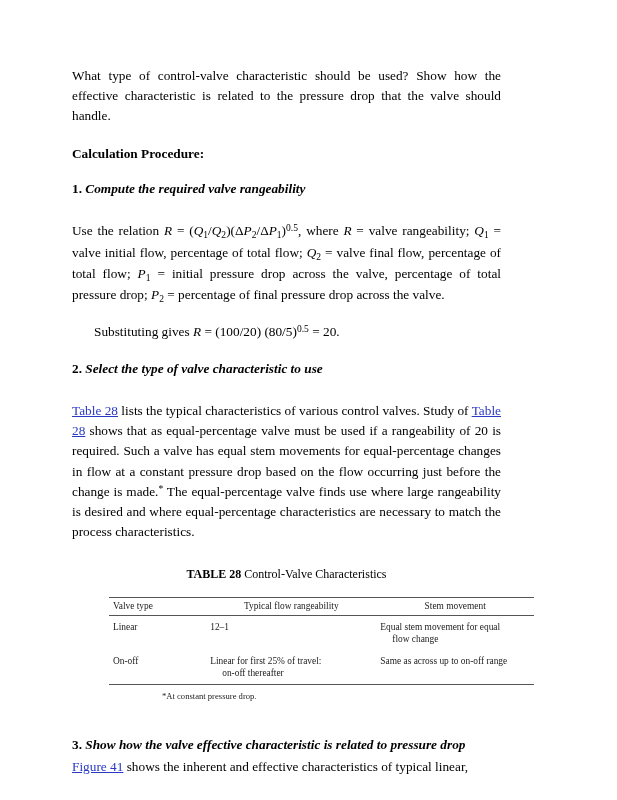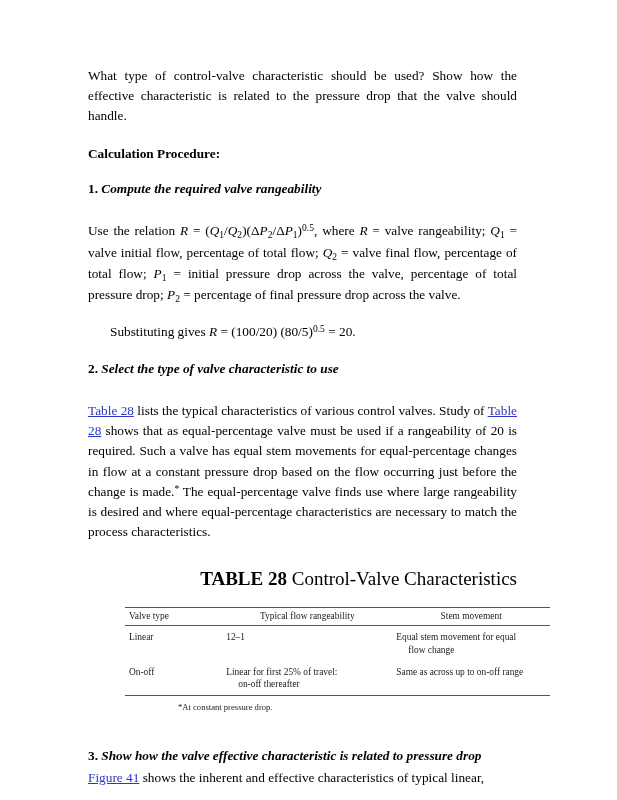--- a/index.html
+++ b/index.html
@@ -10,21 +10,21 @@
   body {
     width: 617px;
     height: 800px;
     font-family: "Liberation Serif", serif;
     color: #000000;
     position: relative;
     overflow: hidden;
   }
   .page {
     position: absolute;
-    left: 16px; top: 0;
+    left: 0; top: 0;
     width: 573px;
     height: 800px;
     box-sizing: border-box;
     padding: 66px 72px 0 72px;
   }
   p {
     margin: 0;
     font-size: 13.3px;
     line-height: 1.52;
     text-align: justify;
@@ -66,22 +66,22 @@
   }
   sup {
     font-size: 0.72em;
     vertical-align: 0.45em;
   }
   .xref {
     color: #2a38c4;
     text-decoration: underline;
   }
   .table-caption {
-    text-align: right;
-    font-size: 19px;
+    text-align: center;
+    font-size: 12px;
     margin: 22px 0 14px 0;
   }
   .table-caption .tnum {
     font-weight: bold;
   }
   .tbl-wrap {
     margin: 0 auto;
     width: 425px;
     padding-left: 22px;
   }

